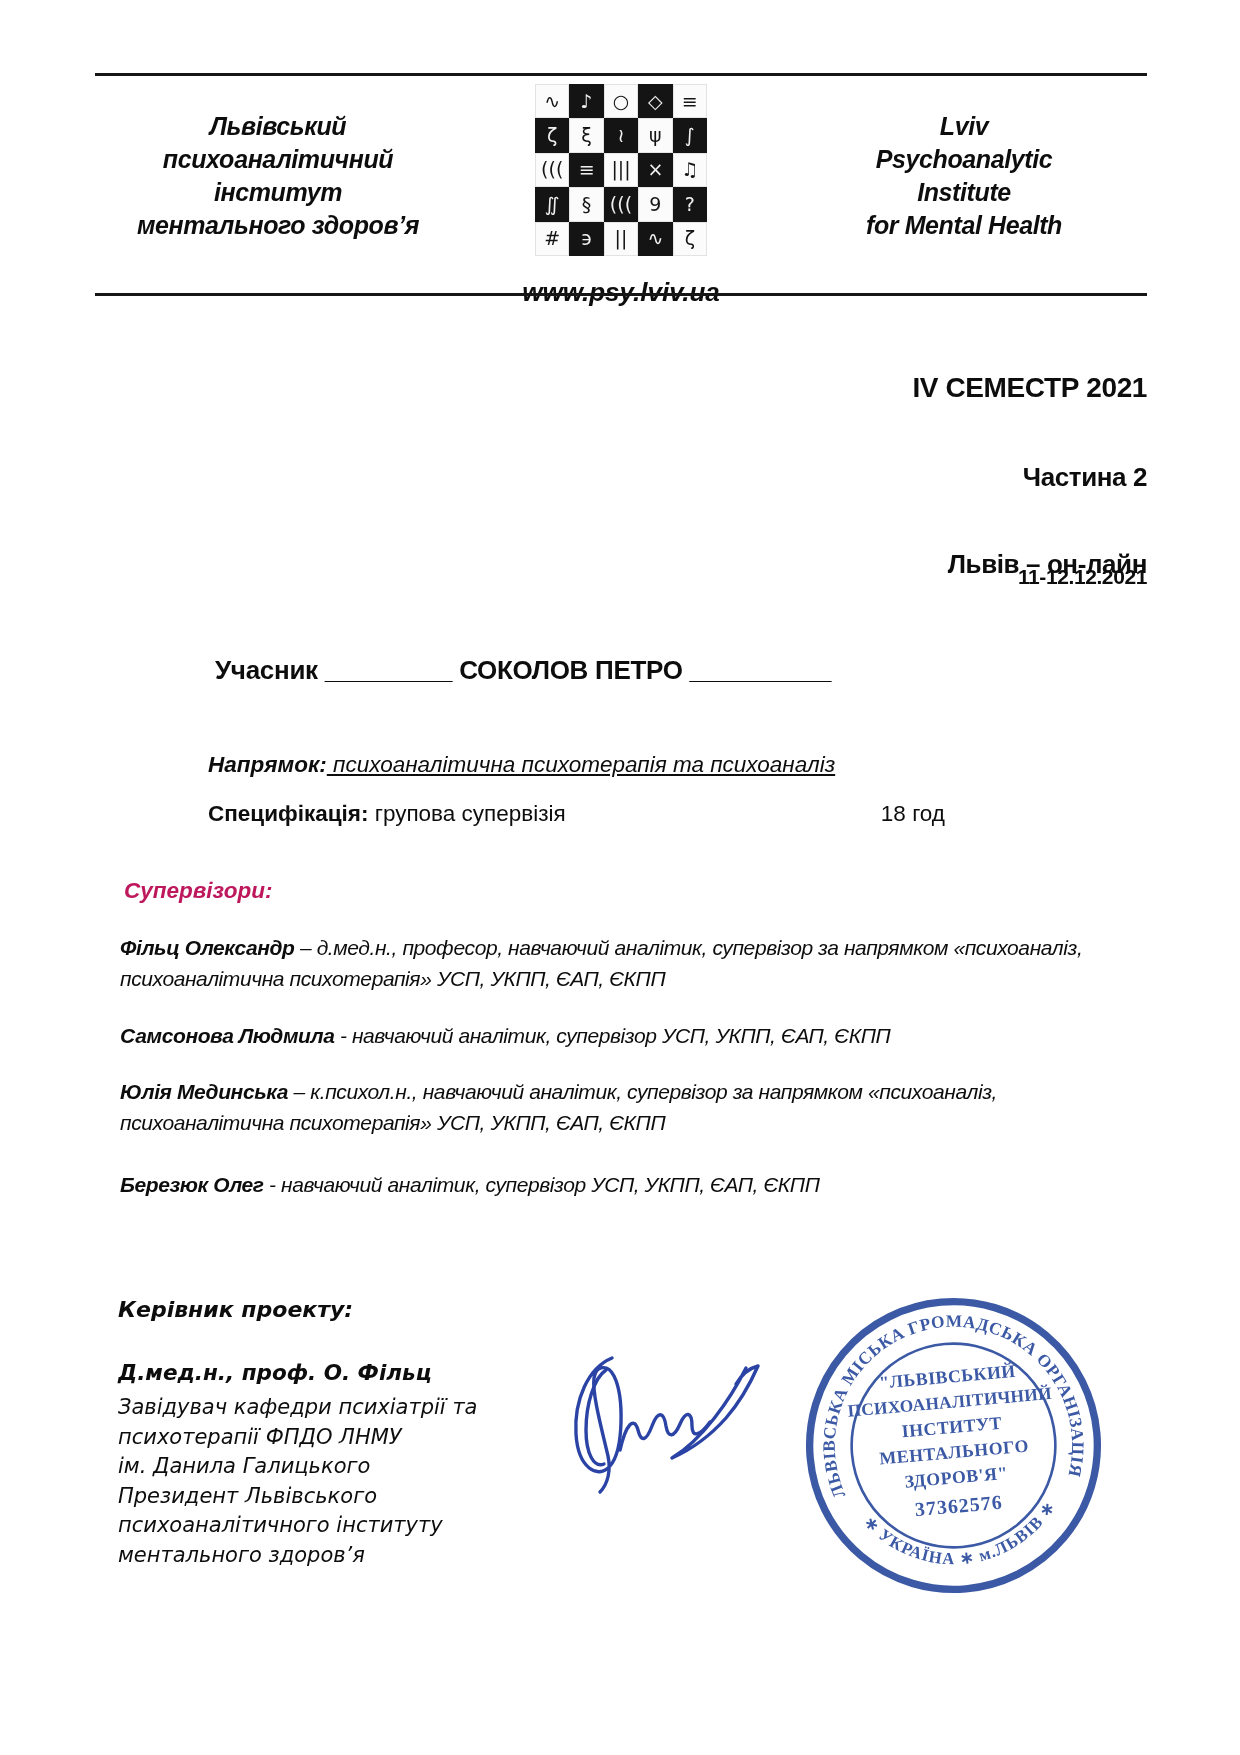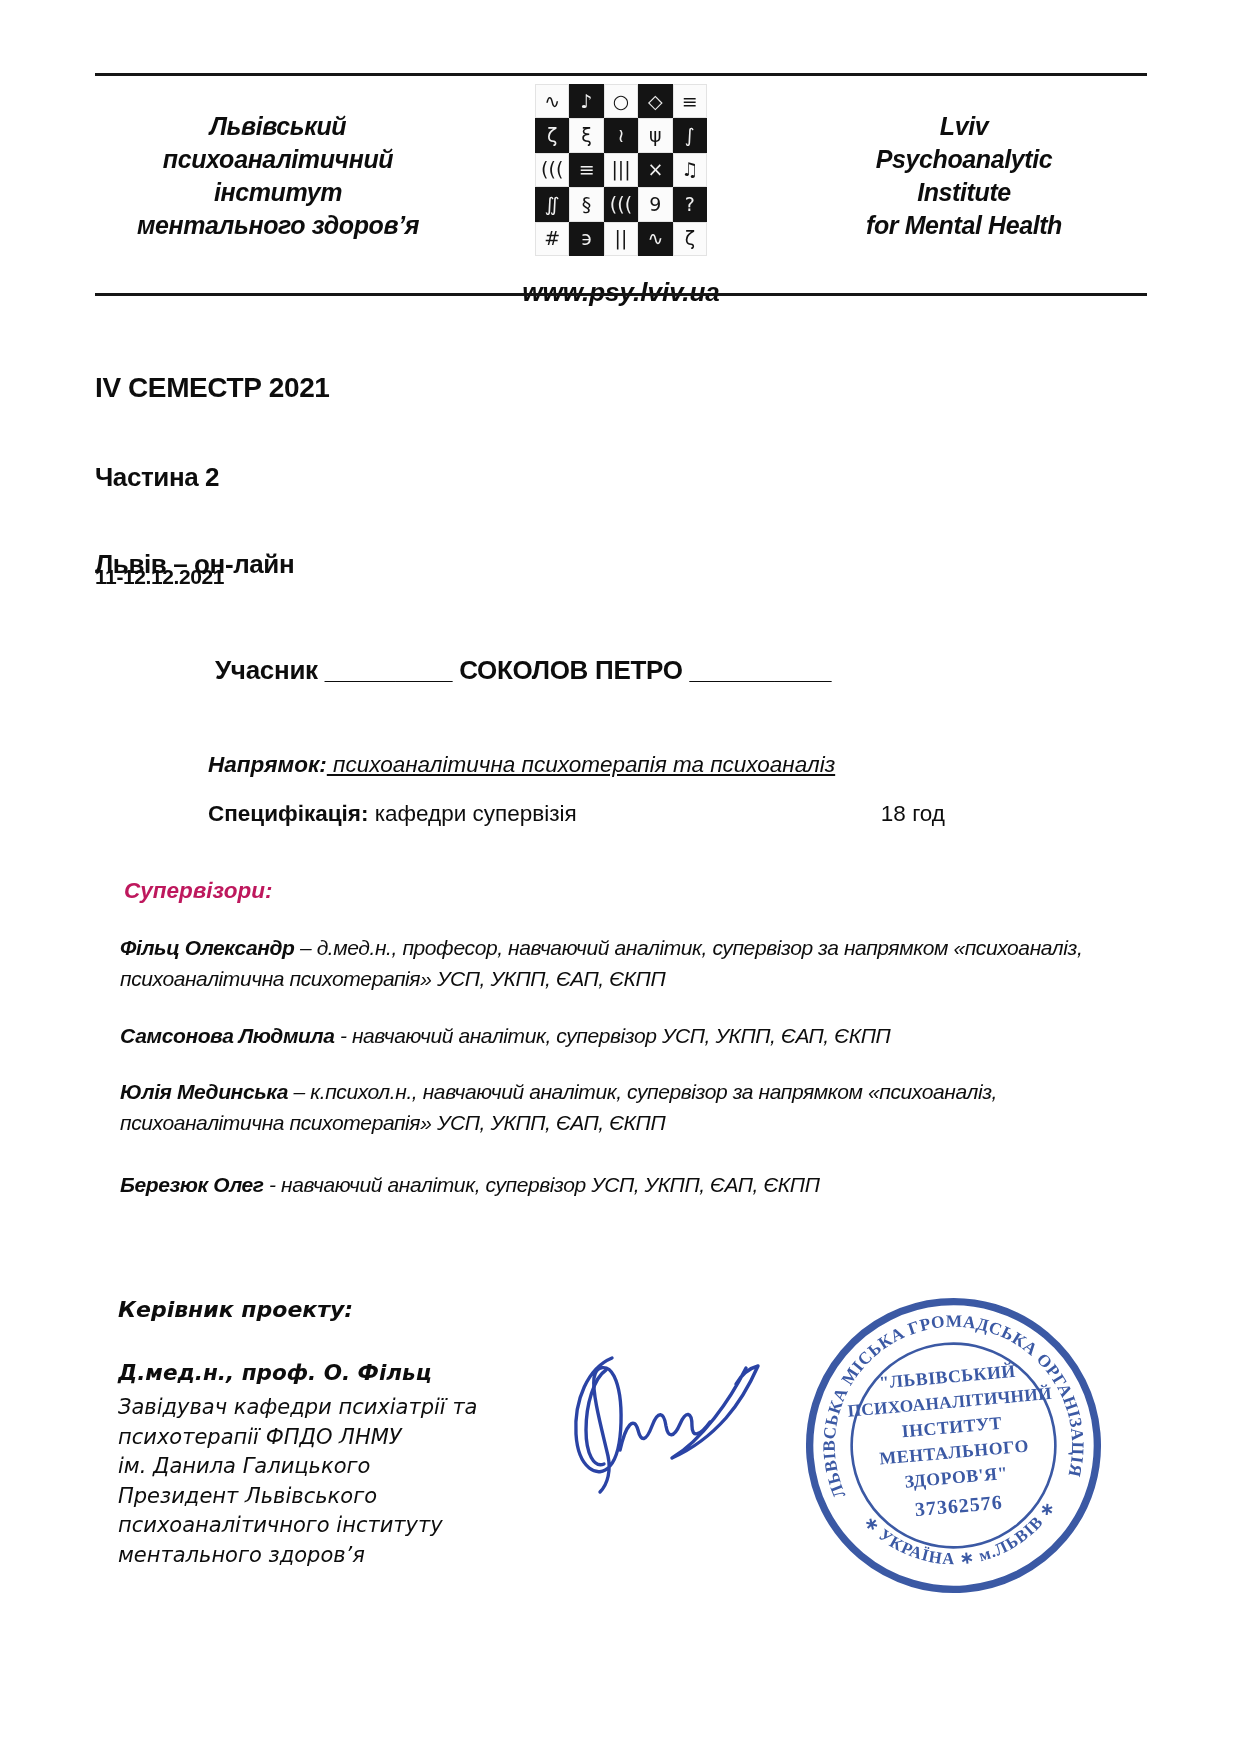--- a/index.html
+++ b/index.html
@@ -15,21 +15,21 @@
            letter-spacing:-0.4px;padding-top:26px;color:#0d0d0d;}
   .hdr-mid{flex:1;display:flex;flex-direction:column;align-items:center;}
   .logo{width:172px;height:172px;display:grid;grid-template-columns:repeat(5,1fr);grid-template-rows:repeat(5,1fr);}
   .tile{display:flex;align-items:center;justify-content:center;font-family:"DejaVu Sans",sans-serif;
         font-size:19px;line-height:1;overflow:hidden;}
   .tile-b{background:#141414;color:#f0f0f0;}
   .tile-w{background:#fbfbfb;color:#141414;box-shadow:inset 0 0 0 1px #e3e3e3;}
   .website{margin-top:21px;font-style:italic;font-weight:700;font-size:26px;color:#0d0d0d;}
 
   
-  .center-line{position:absolute;left:95px;width:1052px;text-align:left;font-weight:700;
+  .center-line{position:absolute;left:95px;width:1052px;text-align:right;font-weight:700;
                letter-spacing:-0.4px;color:#0d0d0d;}
   .semester{top:372px;font-size:28px;}
   .part{top:462px;font-size:26px;}
   .dates{top:529px;font-size:21px;margin-top:36px;}
   .location{top:549px;font-size:26px;}
 
   .participant{position:absolute;left:215px;top:655px;font-weight:700;font-size:26px;letter-spacing:-0.3px;color:#0d0d0d;}
 
   .direction{position:absolute;left:208px;top:752px;font-size:22.5px;font-style:italic;color:#0d0d0d;}
   .direction .lbl{font-weight:700;}
@@ -123,21 +123,21 @@
     <span>__________</span>
   </div>
 
   <div class="direction">
     <span class="lbl">Напрямок:</span><span class="val"> психоаналітична психотерапія та психоаналіз</span>
   </div>
 
   <div class="spec">
     <span>
       <span class="lbl">Специфікація:</span>
-      <span>кафедри супервізія</span>
+      <span>групова супервізія</span>
     </span>
     <span>18 год</span>
   </div>
 
   <div class="sup-heading">Супервізори:</div>
 
   <div class="sup sup0">
     <span class="nm">Фільц Олександр</span><span> – </span><span>д.мед.н., професор, навчаючий аналітик, супервізор за напрямком «психоаналіз, психоаналітична психотерапія» УСП, УКПП, ЄАП, ЄКПП</span>
   </div>
   <div class="sup sup1">

